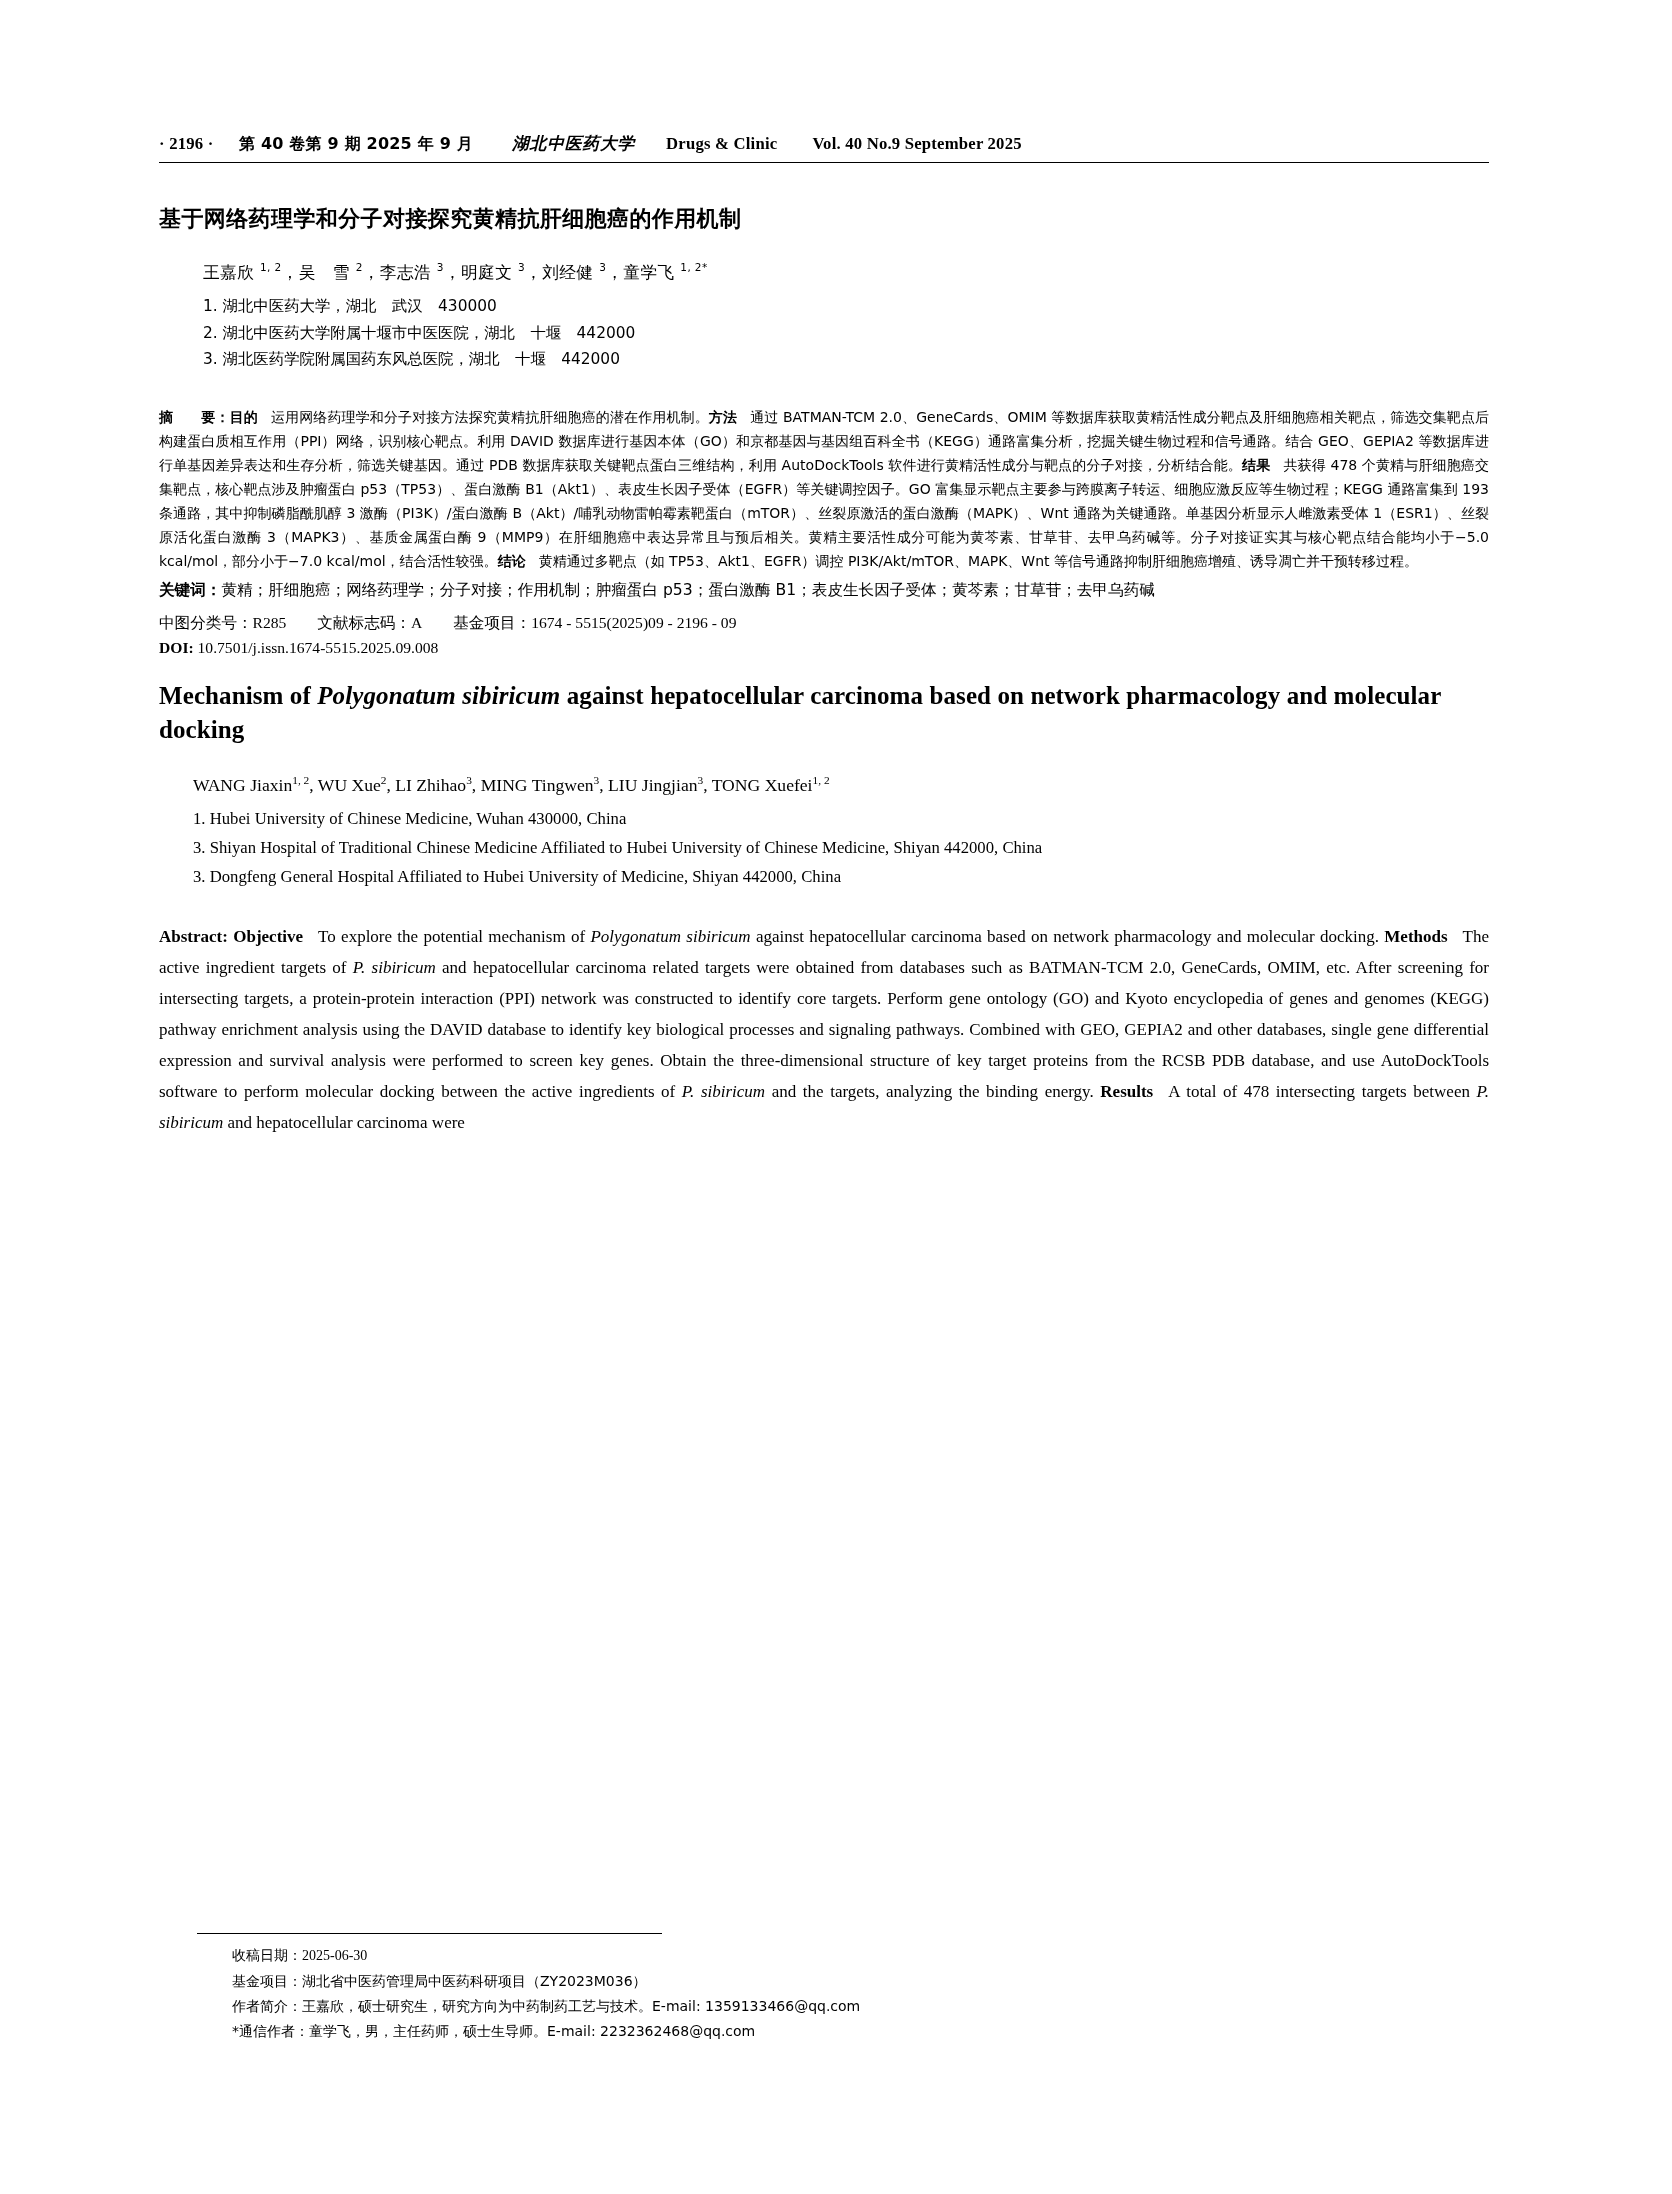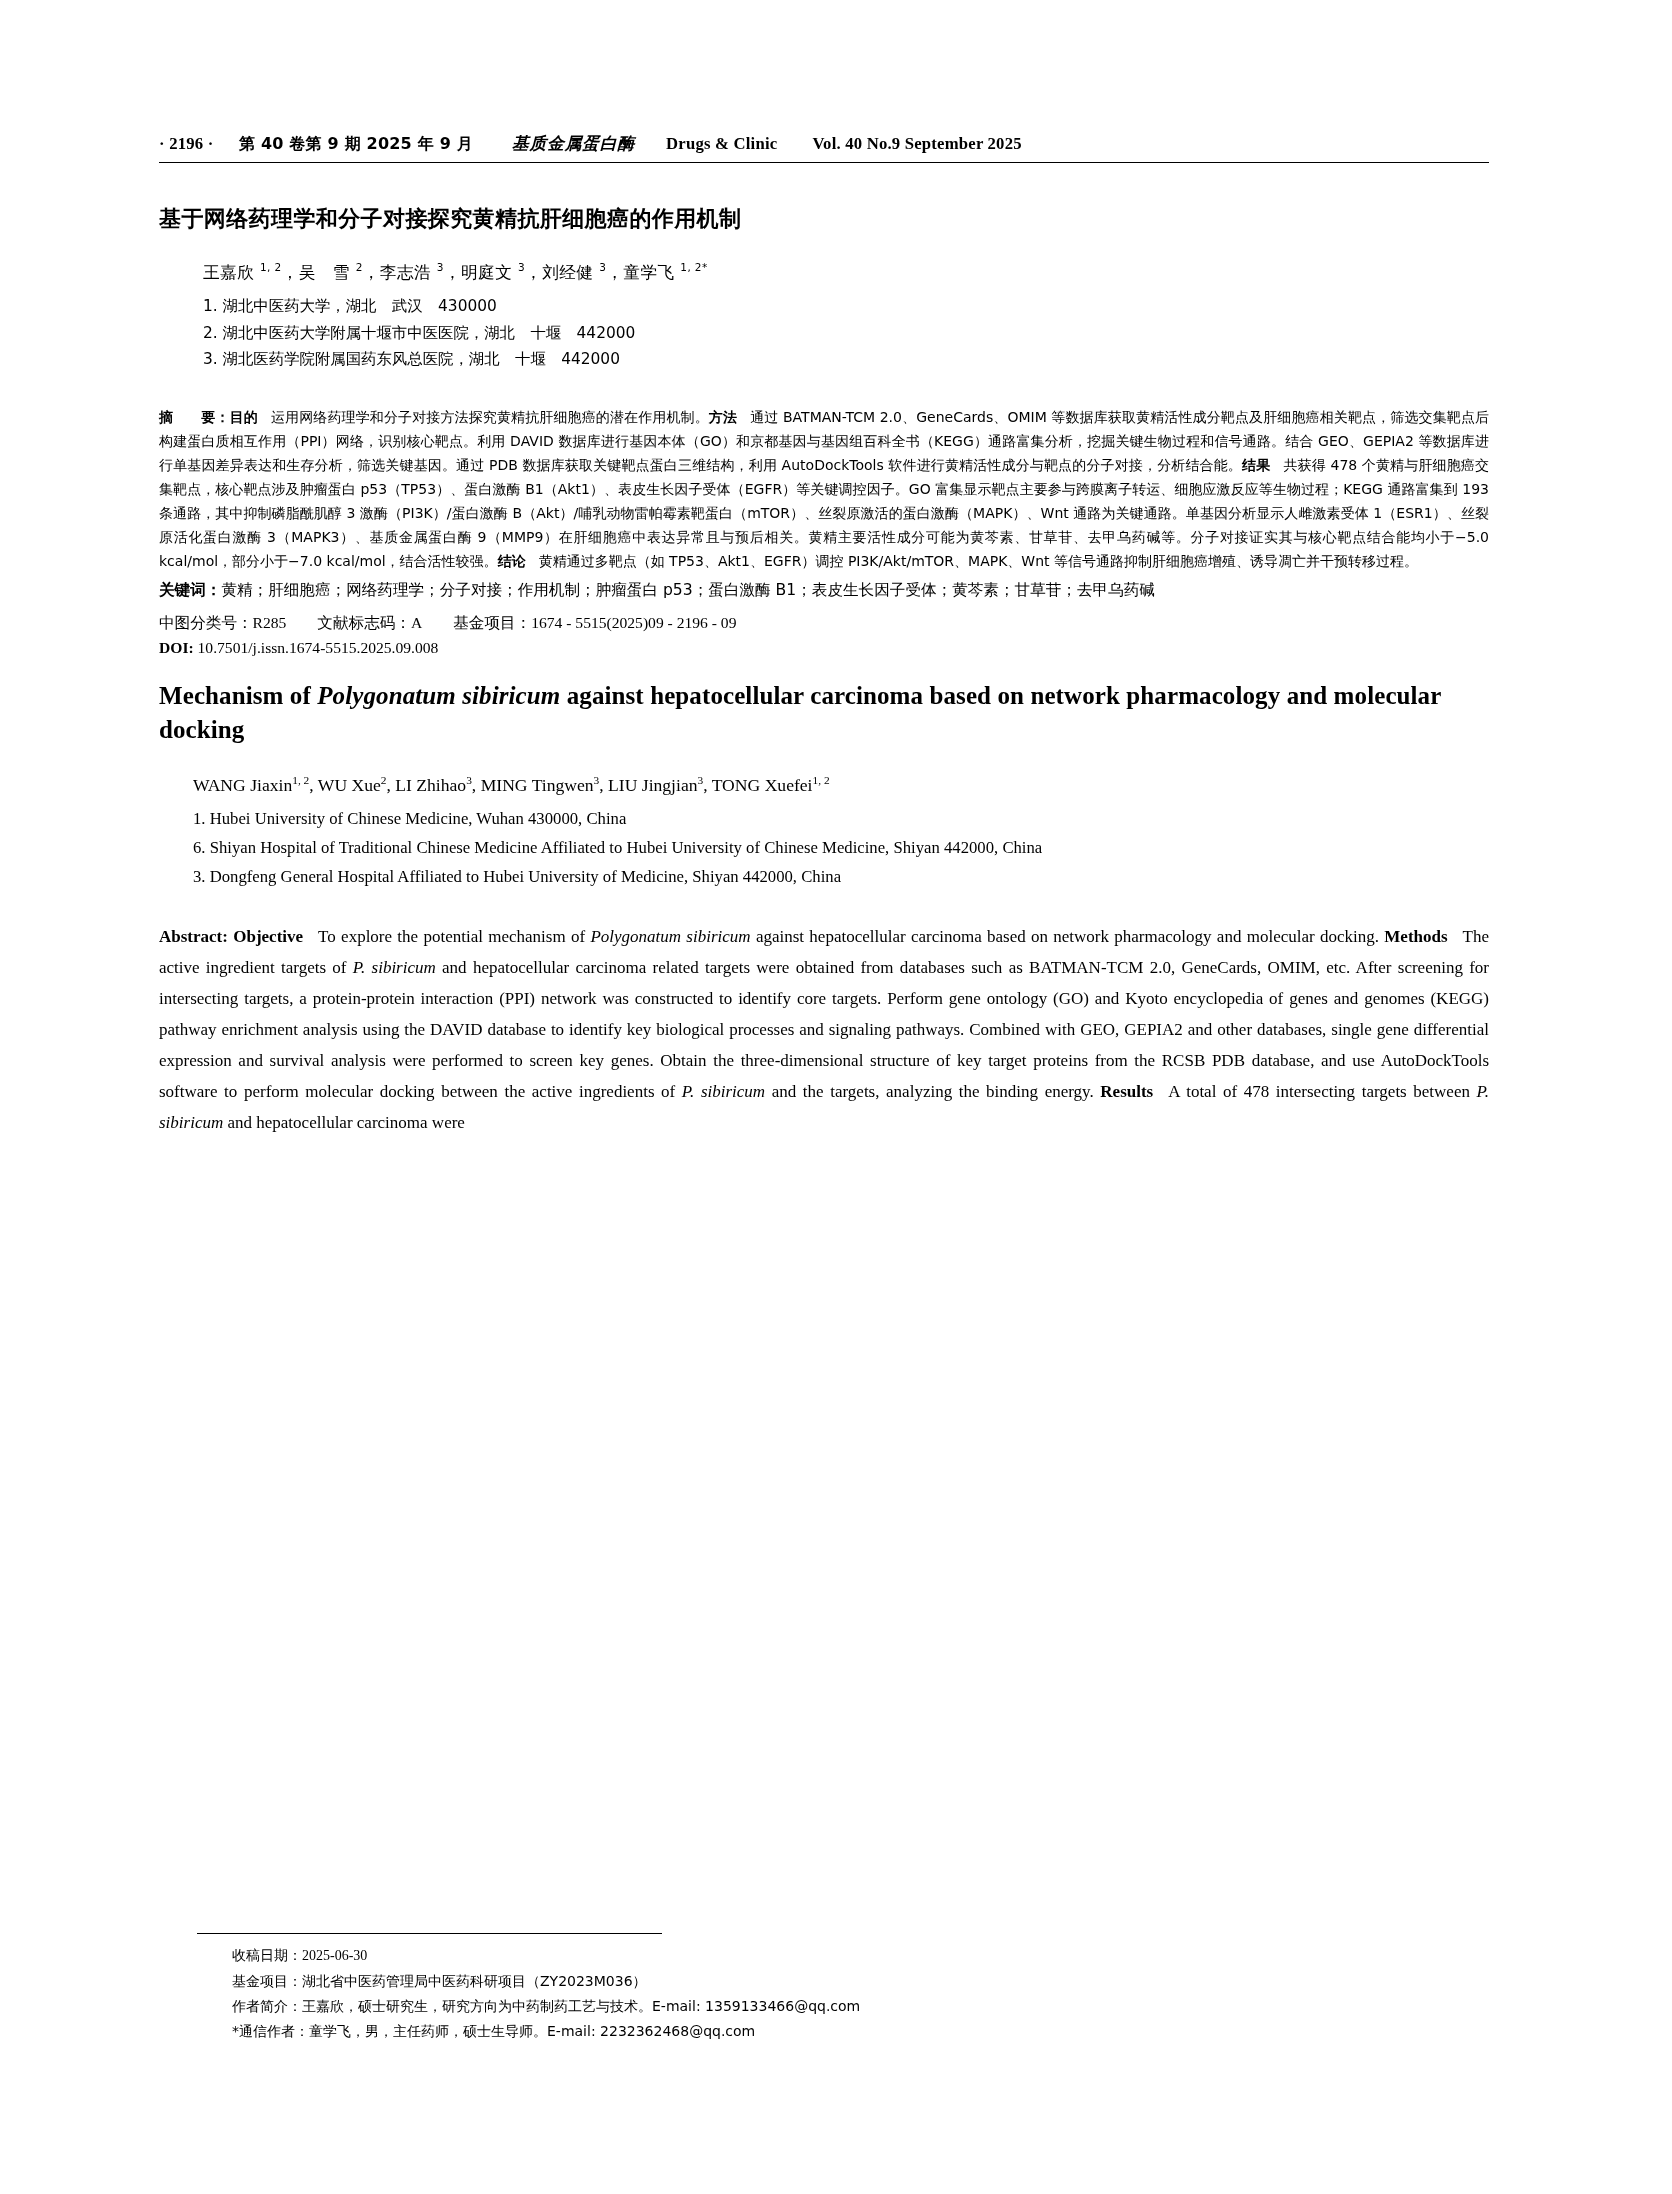--- a/index.html
+++ b/index.html
@@ -200,21 +200,21 @@
 </head>
 <body>
 
 <div class="page">
 
   <div class="content">
 
     <div class="runhead">
       <span class="rh-page">· 2196 ·</span>
       <span class="rh-vol">第 40 卷第 9 期    2025 年 9 月</span>
-      <span class="rh-cnjournal">基质金属蛋白酶</span>
+      <span class="rh-cnjournal">湖北中医药大学</span>
       <span class="rh-enjournal">Drugs &amp; Clinic</span>
       <span class="rh-enissue">Vol. 40 No.9 September 2025</span>
     </div>
     <hr class="rule">
 
     <div class="cn-title">基于网络药理学和分子对接探究黄精抗肝细胞癌的作用机制</div>
 
     <div class="cn-authors">
       王嘉欣 <sup>1, 2</sup>，吴　雪 <sup>2</sup>，李志浩 <sup>3</sup>，明庭文 <sup>3</sup>，刘经健 <sup>3</sup>，童学飞 <sup>1, 2*</sup>
     </div>
@@ -244,21 +244,21 @@
     <div class="en-title">
       <span>Mechanism of </span><i>Polygonatum sibiricum</i><span> against hepatocellular carcinoma based on network pharmacology and molecular docking</span>
     </div>
 
     <div class="en-authors">
       WANG Jiaxin<sup>1, 2</sup>, WU Xue<sup>2</sup>, LI Zhihao<sup>3</sup>, MING Tingwen<sup>3</sup>, LIU Jingjian<sup>3</sup>, TONG Xuefei<sup>1, 2</sup>
     </div>
 
     <div class="en-affils">
       <div>1. Hubei University of Chinese Medicine, Wuhan 430000, China</div>
-      <div>6. Shiyan Hospital of Traditional Chinese Medicine Affiliated to Hubei University of Chinese Medicine, Shiyan 442000, China</div>
+      <div>3. Shiyan Hospital of Traditional Chinese Medicine Affiliated to Hubei University of Chinese Medicine, Shiyan 442000, China</div>
       <div>3. Dongfeng General Hospital Affiliated to Hubei University of Medicine, Shiyan 442000, China</div>
     </div>
 
     <div class="en-abstract">
       <b>Abstract:</b> <b>Objective</b><span class="sp"></span>To explore the potential mechanism of <i>Polygonatum sibiricum</i> against hepatocellular carcinoma based on network pharmacology and molecular docking. <b>Methods</b><span class="sp"></span>The active ingredient targets of <i>P. sibiricum</i> and hepatocellular carcinoma related targets were obtained from databases such as BATMAN-TCM 2.0, GeneCards, OMIM, etc. After screening for intersecting targets, a protein-protein interaction (PPI) network was constructed to identify core targets. Perform gene ontology (GO) and Kyoto encyclopedia of genes and genomes (KEGG) pathway enrichment analysis using the DAVID database to identify key biological processes and signaling pathways. Combined with GEO, GEPIA2 and other databases, single gene differential expression and survival analysis were performed to screen key genes. Obtain the three-dimensional structure of key target proteins from the RCSB PDB database, and use AutoDockTools software to perform molecular docking between the active ingredients of <i>P. sibiricum</i> and the targets, analyzing the binding energy. <b>Results</b><span class="sp"></span>A total of 478 intersecting targets between <i>P. sibiricum</i> and hepatocellular carcinoma were
     </div>
 
   </div>
 
   <div class="footnotes">

